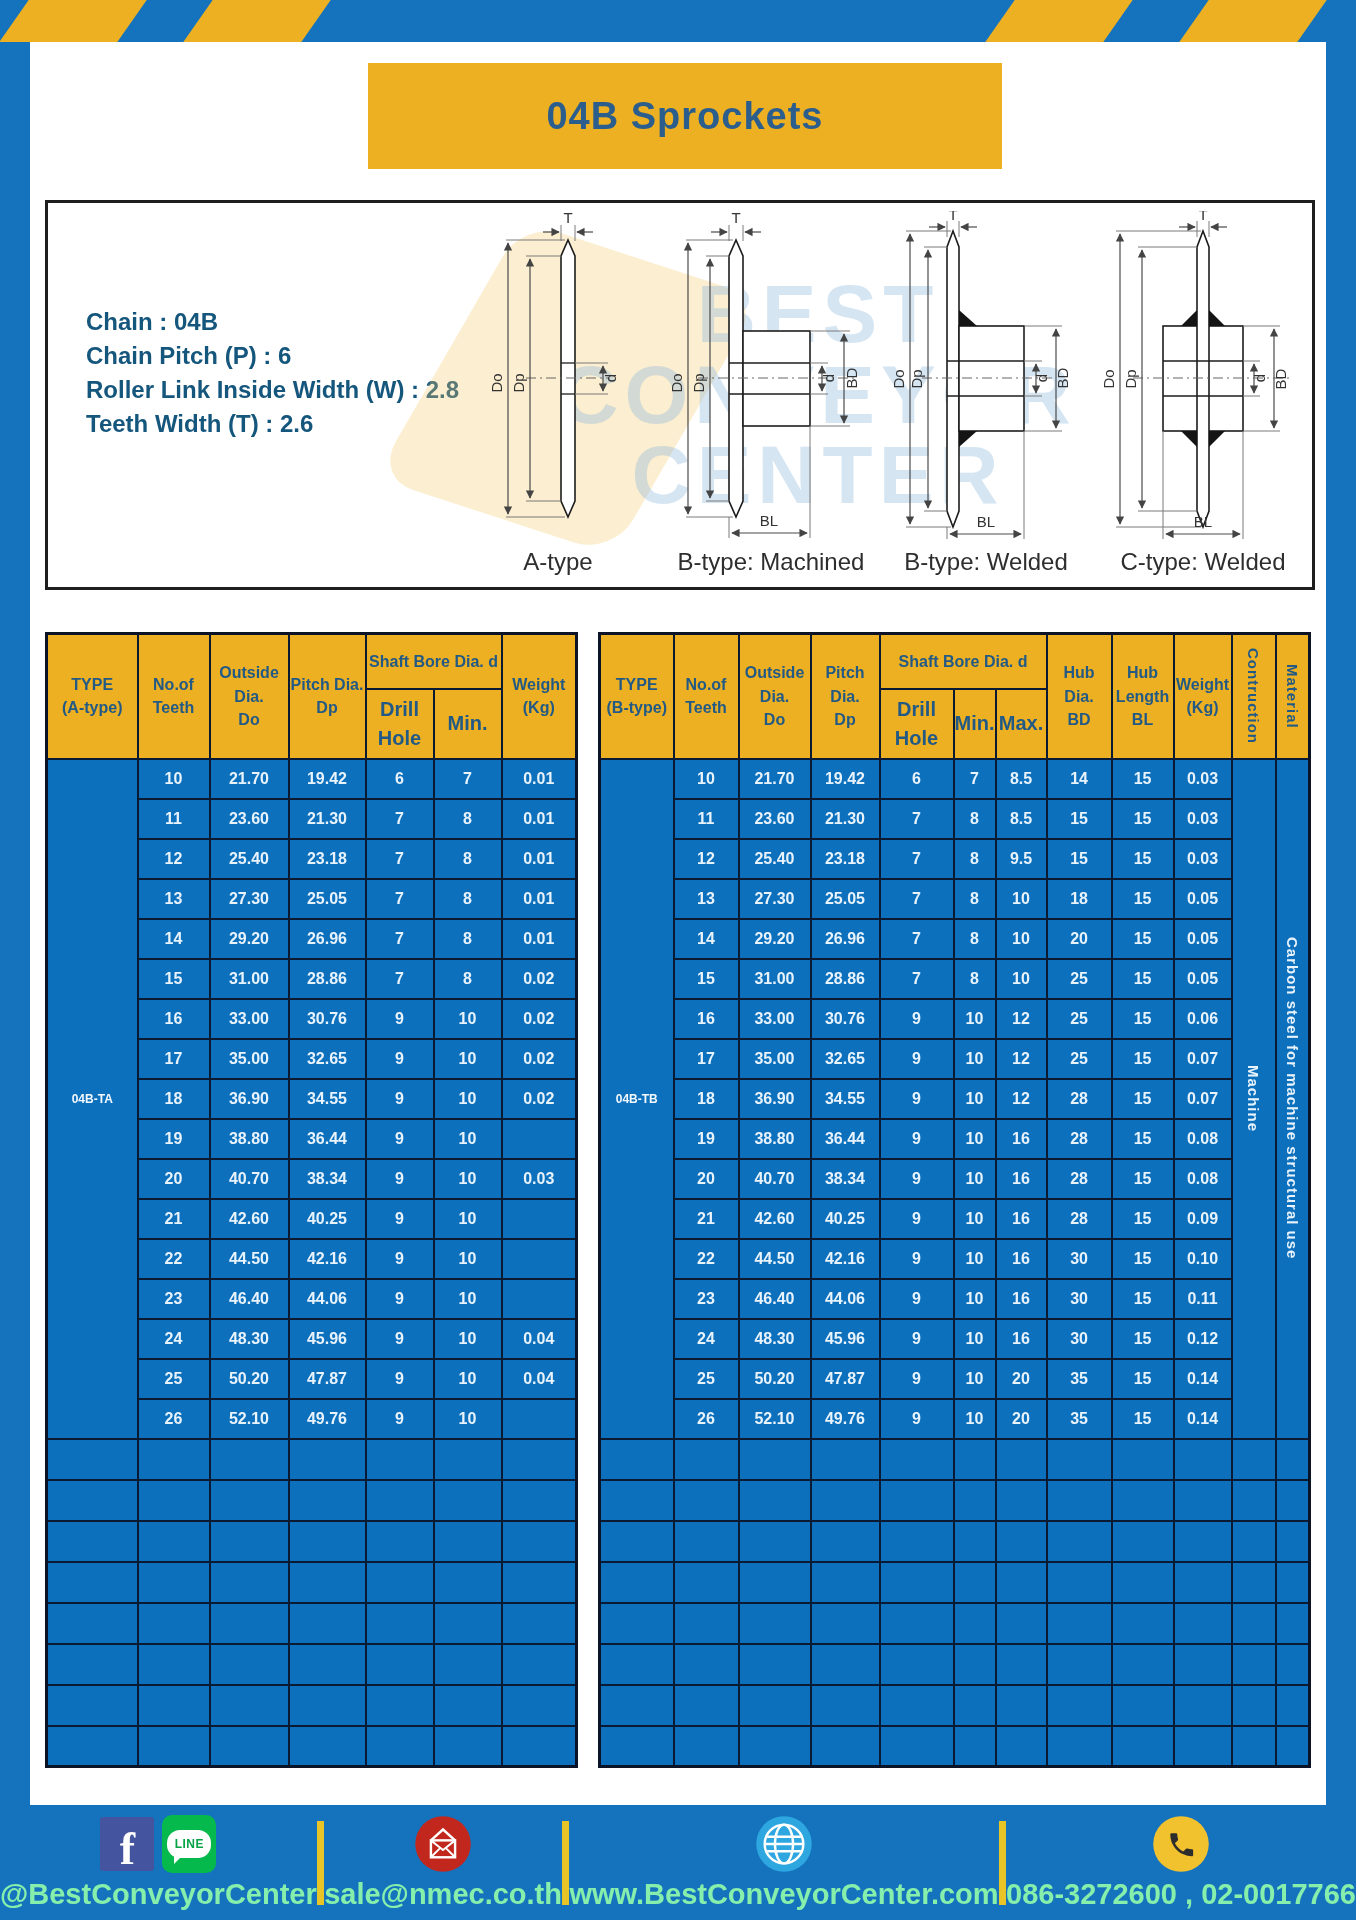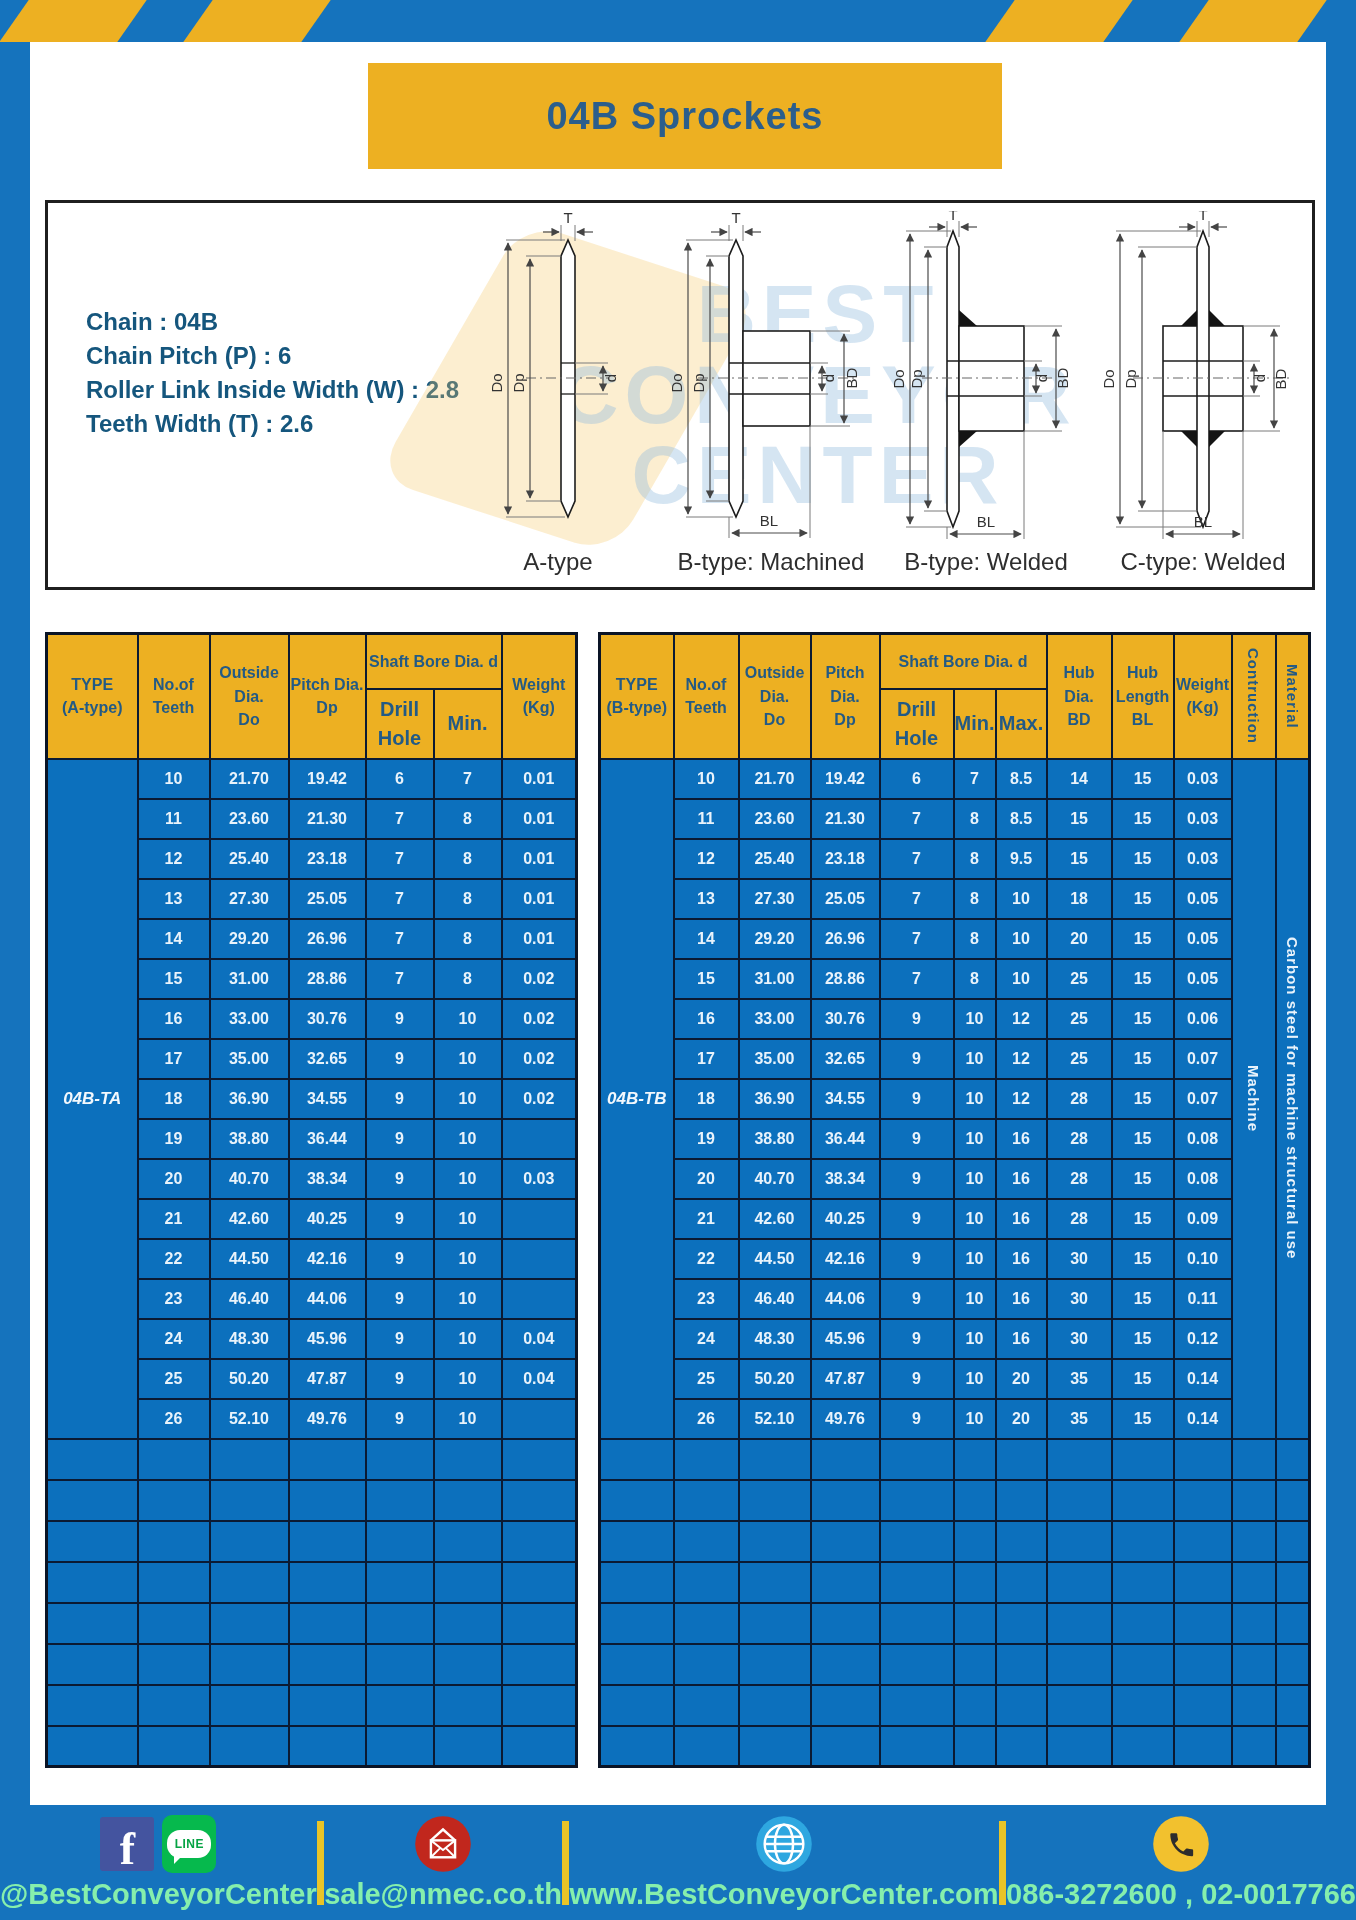--- a/index.html
+++ b/index.html
@@ -39,21 +39,21 @@
   .table-b{left:568px;top:590px;width:710px;}
   .spec-table th,.spec-table td{border:2px solid #0b1a33;padding:0;text-align:center;vertical-align:middle;}
   .spec-table thead th{background:#edb022;color:#235a85;font-size:16px;font-weight:bold;line-height:1.45;}
   .spec-table thead th.pre{white-space:pre-line;}
   .spec-table thead tr.h1{height:55px;}
   .spec-table thead tr.h2{height:70px;}
   .spec-table thead th.sub{font-size:20px;margin-left:36px;}
   .spec-table tbody td{background:#0c70bd;color:#e9f3fb;font-size:16px;font-weight:bold;}
   .spec-table tbody tr.data-row{height:40px;}
   .spec-table tbody tr.empty-row{height:41px;}
-  .spec-table td.type-cell{font-size:17px;color:#f2f8fd;font-style:italic;}
+  .spec-table td.type-cell{font-size:12px;color:#f2f8fd;}
   .vcell{writing-mode:vertical-rl;text-orientation:mixed;letter-spacing:1px;}
   td.vcell{font-size:15px !important;}
   th.vcell{font-size:15px !important;}
   
   .footer{position:absolute;left:0;bottom:0;width:100%;height:115px;background:#1573bd;display:flex;align-items:stretch;}
   .f-sec{display:flex;flex-direction:column;align-items:center;justify-content:flex-start;padding-top:9px;}
   .f-icons{display:flex;gap:8px;align-items:center;height:60px;}
   .f-text{margin-top:4px;color:#86efac;font-weight:bold;font-size:29px;white-space:nowrap;}
   .f-div{width:9px;height:84px;background:#e9c427;align-self:center;}
   .s1{width:320px;} .s2{width:248px;} .s3{width:456px;} .s4{flex:1;}

